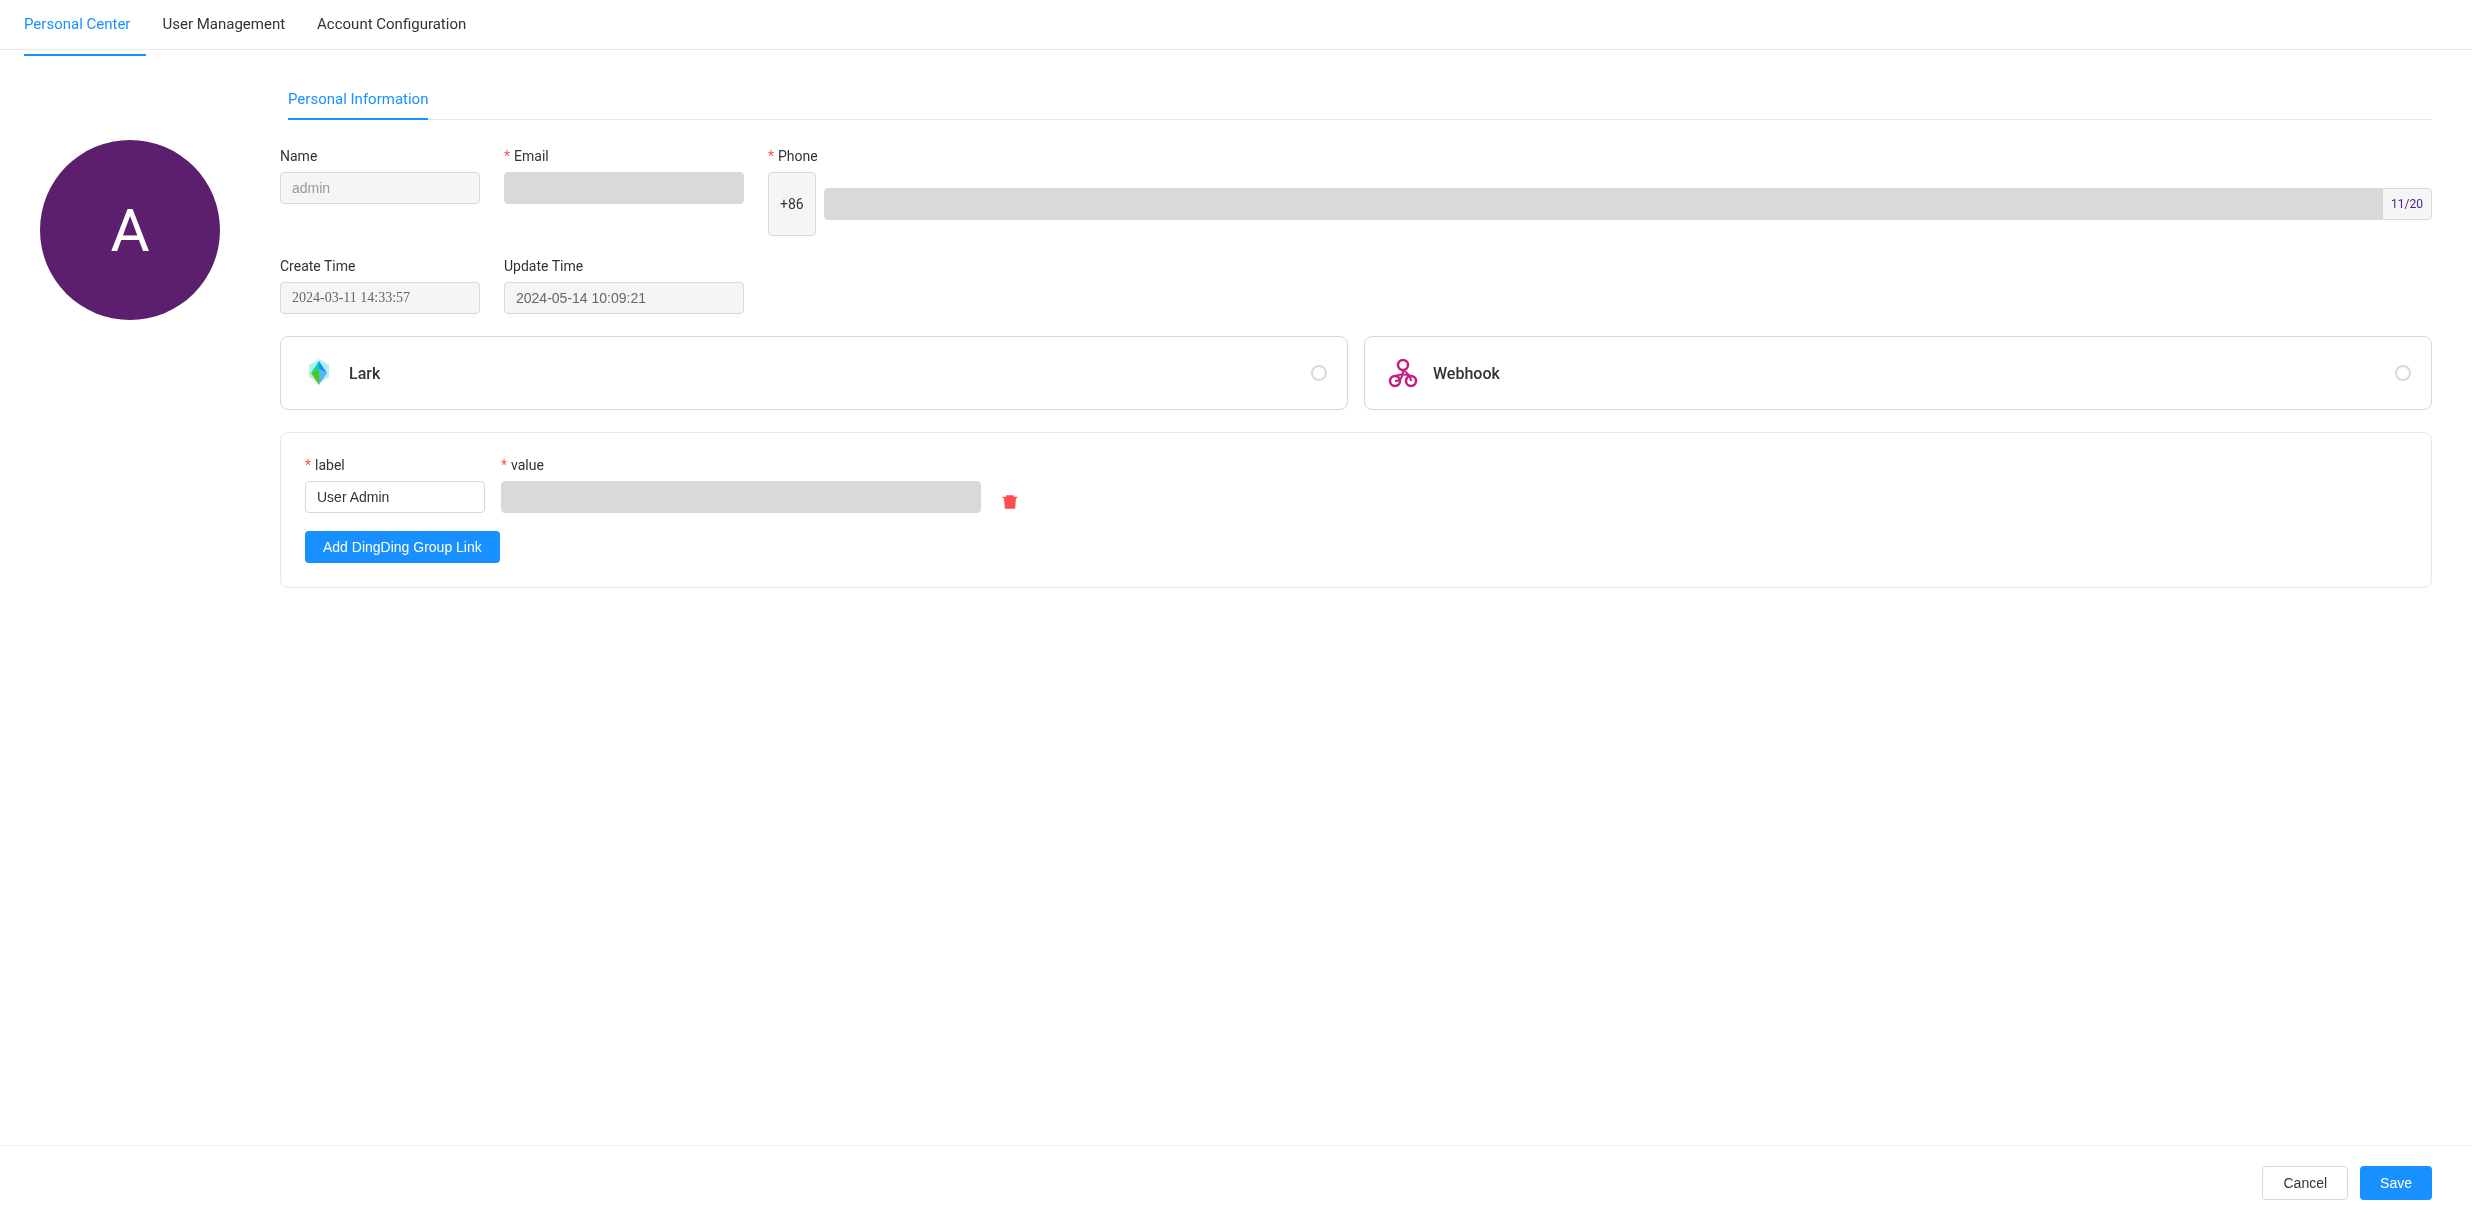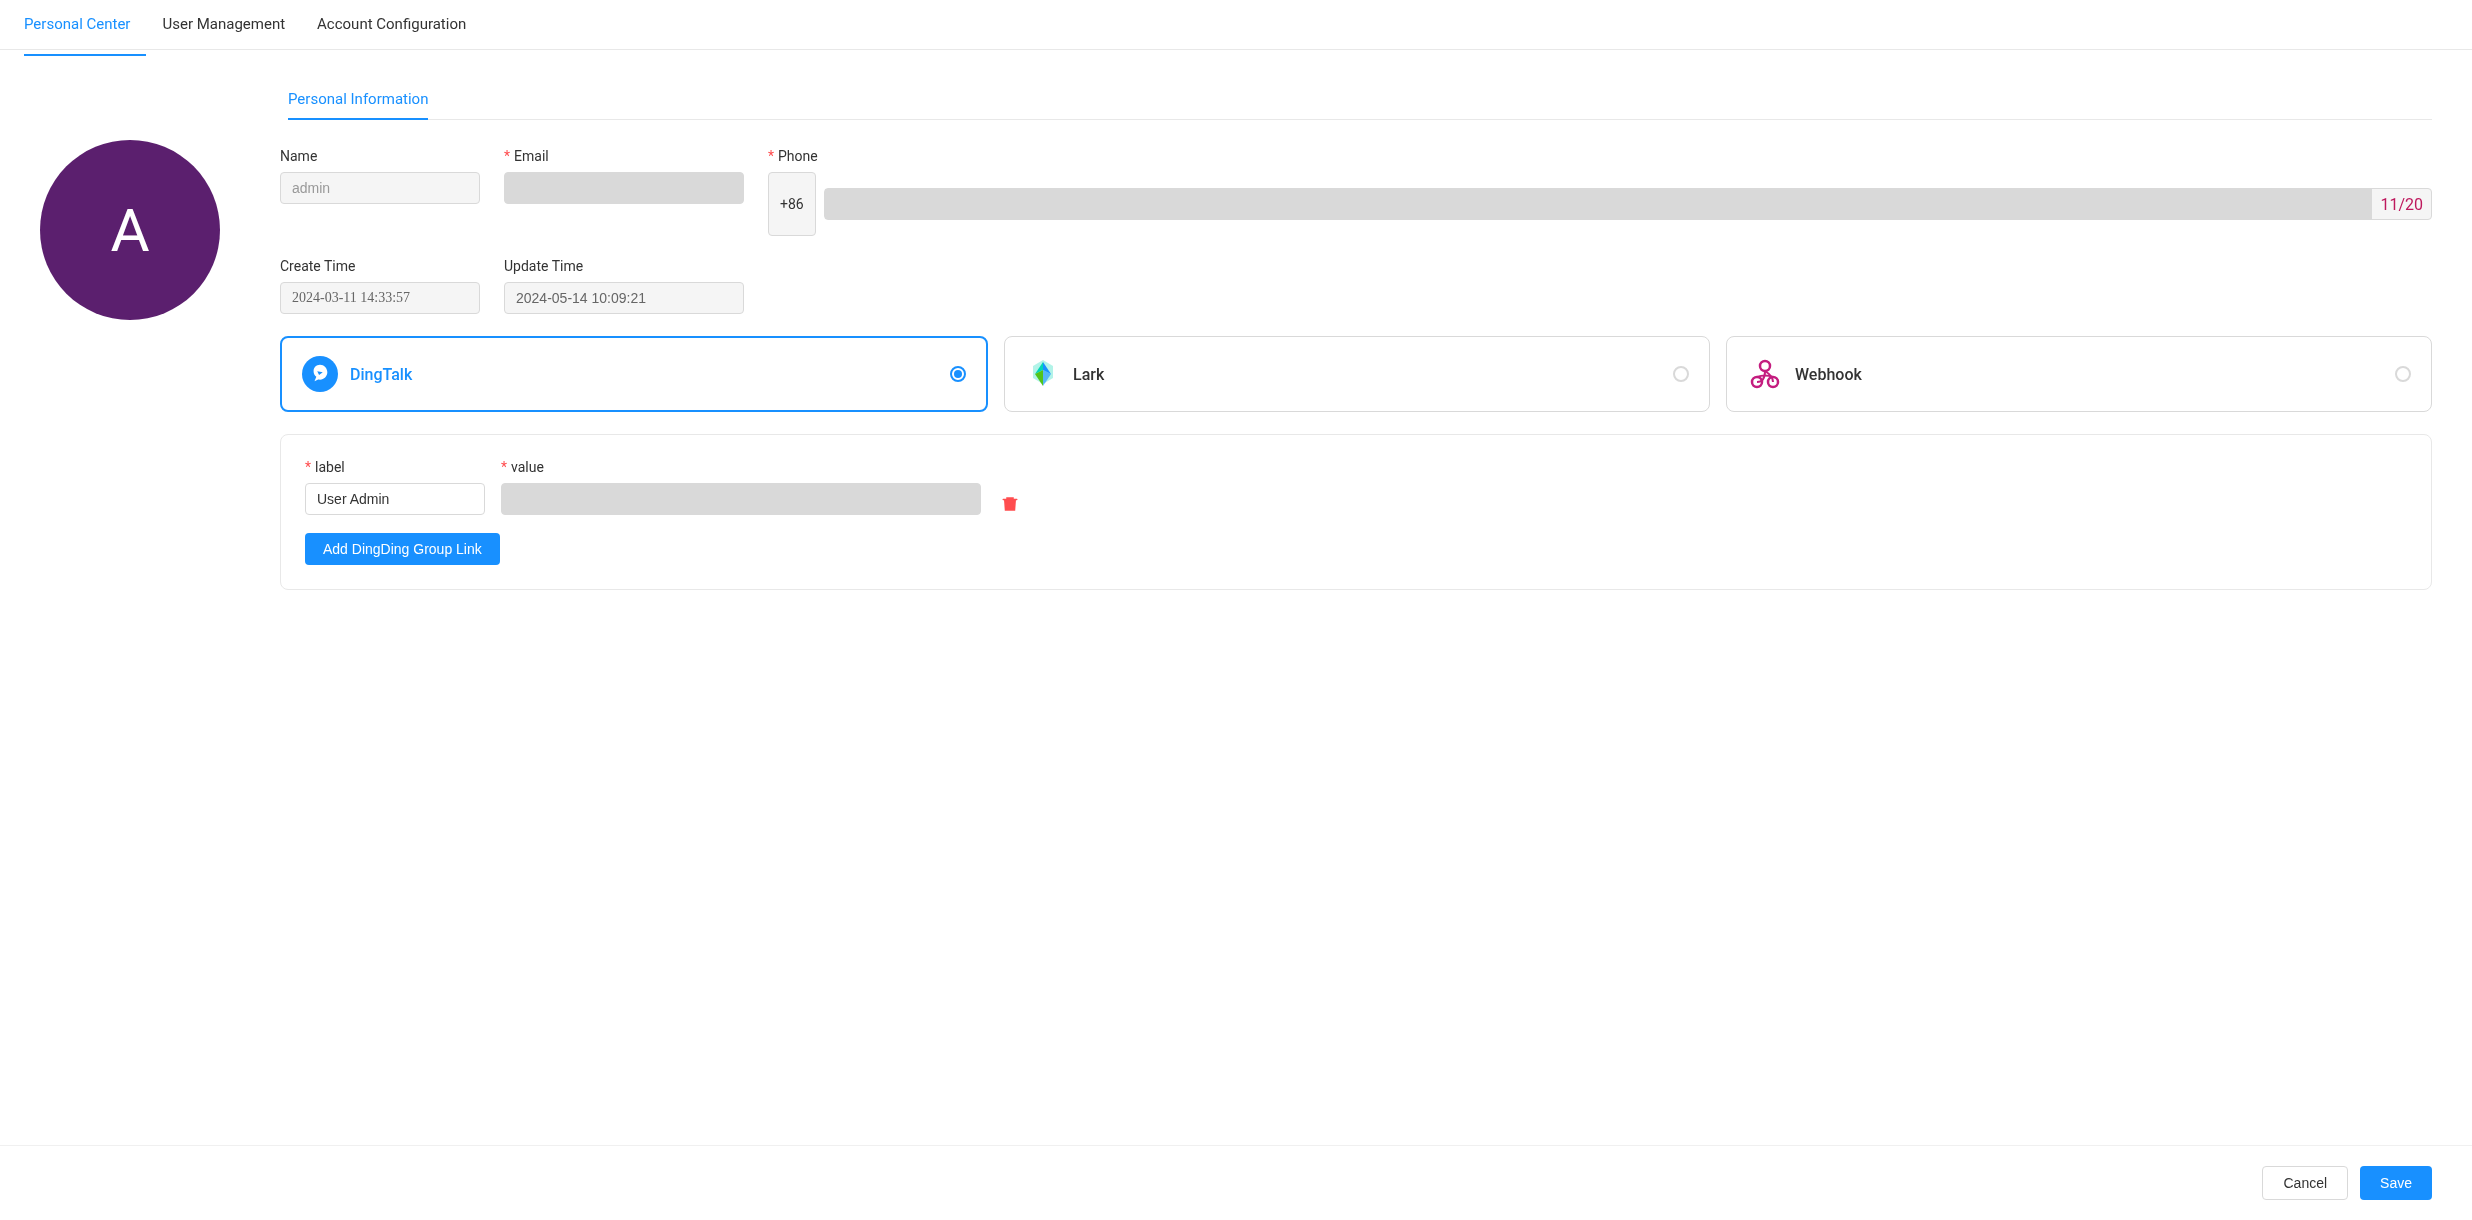--- a/index.html
+++ b/index.html
@@ -151,22 +151,22 @@
       border: none;
       background: transparent;
       padding: 7px 11px;
       font-size: 14px;
       color: #999;
       flex: 1;
       outline: none;
     }
     .phone-count {
       padding: 0 8px;
-      color: #be185d;
-      font-size: 16px;
+      color: #4c1d95;
+      font-size: 12px;
       white-space: nowrap;
     }
 
     
     .notification-row {
       display: flex;
       gap: 16px;
       margin-bottom: 22px;
     }
     .notif-card {
@@ -409,32 +409,20 @@
           <input class="form-input" style="background: rgb(245, 245, 245); color: rgb(102, 102, 102); font-family: Liberation Serif, serif;" readonly="" value="2024-03-11 14:33:57">
         </div>
         <div class="form-field update-time">
           <label class="field-label">Update Time</label>
           <input class="form-input" style="background: rgb(245, 245, 245); color: rgb(102, 102, 102); width: 240px;" readonly="" value="2024-05-14 10:09:21">
         </div>
       </div>
 
       <div class="notification-row">
 
-        <div class="notif-card selected">
-          <div class="notif-card-left">
-            <div class="dingtalk-icon">
-
-              <svg width="22" height="22" viewBox="0 0 24 24" fill="white">
-                <path d="M12 2C8 2 5 5 5 9c0 2.5 1.2 4.7 3 6.1L6 20l4-2c.6.1 1.3.2 2 .2 4.4 0 8-3.6 8-8S16.4 2 12 2zm-1 11l-2-4 6 1-4 3z"></path>
-              </svg>
-            </div>
-            <span class="notif-card-name">DingTalk</span>
-          </div>
-          <div class="radio-circle checked"></div>
-        </div>
 
         <div class="notif-card">
           <div class="notif-card-left">
             <div class="lark-icon">
               <svg width="36" height="36" viewBox="0 0 36 36">
                 <polygon points="18,4 28,10 28,22 18,28 8,22 8,10" fill="#00d6b4" opacity="0.3"></polygon>
                 <path d="M18 6 L10 18 L18 14 Z" fill="#00d6b4"></path>
                 <path d="M18 6 L26 18 L18 14 Z" fill="#1890ff"></path>
                 <path d="M10 18 L18 30 L18 14 Z" fill="#52c41a"></path>
                 <path d="M26 18 L18 30 L18 14 Z" fill="#1890ff" opacity="0.6"></path>

